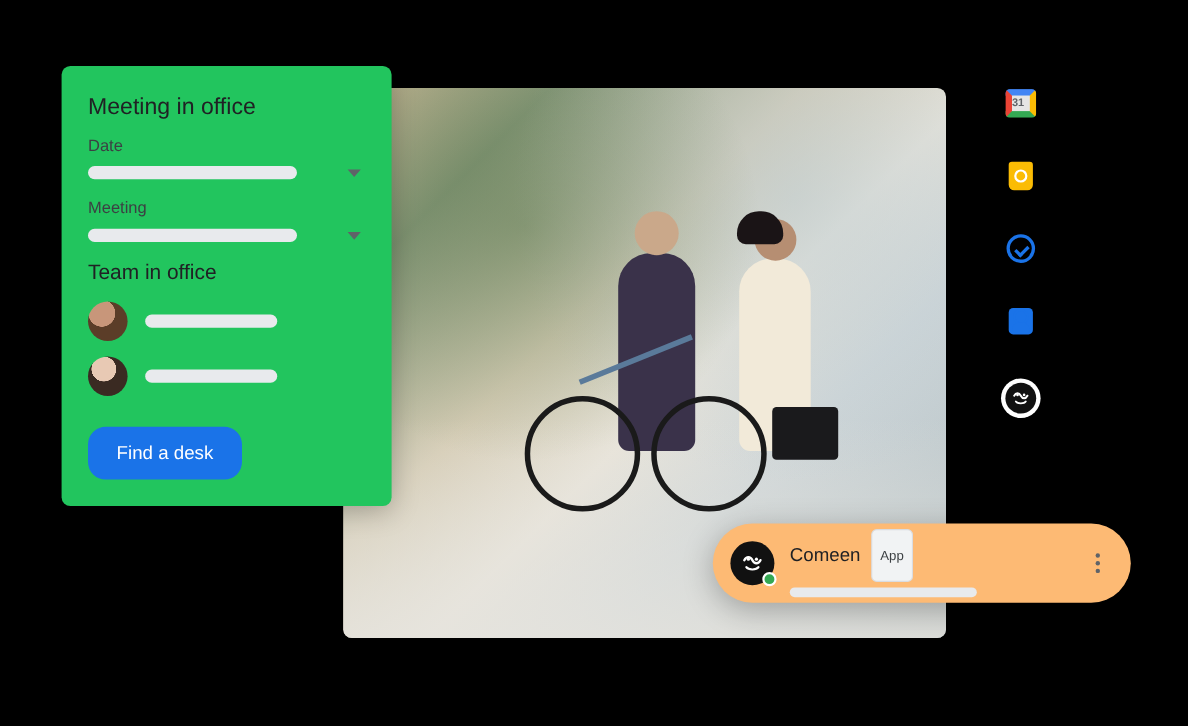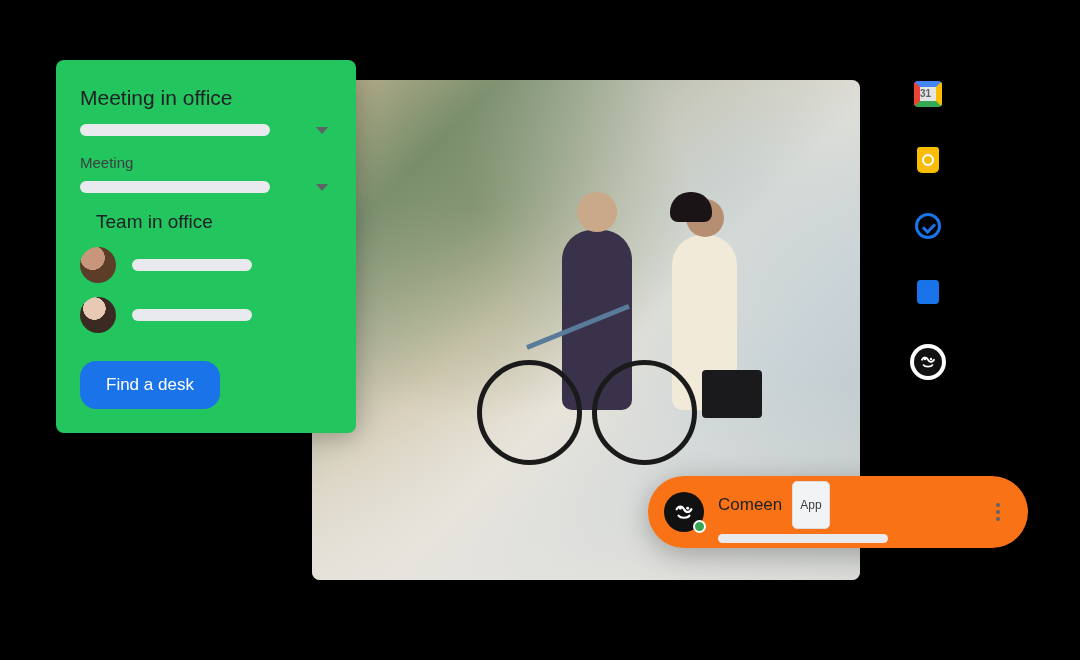--- a/index.html
+++ b/index.html
@@ -82,21 +82,21 @@
       width: 0; height: 0;
       border-left: 6px solid transparent;
       border-right: 6px solid transparent;
       border-top: 7px solid #5f6368;
       margin-right: 4px;
     }
     .sub-heading {
       font-size: 19px;
       font-weight: 500;
       color: #202124;
-      margin: 12px 16px 14px;
+      margin: 12px 0 14px;
     }
     .team-row {
       display: flex;
       align-items: center;
       gap: 16px;
       margin-bottom: 14px;
     }
     .avatar {
       width: 36px; height: 36px; border-radius: 50%;
     }
@@ -145,21 +145,21 @@
     .comeen-rail .comeen-logo { width:28px; height:28px; }
     .comeen-rail .comeen-logo svg { width:18px; height:18px; }
 
     
     .pill {
       position: absolute;
       left: 648px;
       top: 476px;
       width: 380px;
       height: 72px;
-      background: #f97316;
+      background: #fdba74;
       border-radius: 36px;
       box-shadow: 0 6px 28px rgba(0,0,0,.28);
       display: flex;
       align-items: center;
       padding: 0 20px 0 16px;
       gap: 14px;
     }
     .pill .logo-wrap { position:relative; }
     .pill .comeen-logo { width:40px; height:40px; }
     .presence {
@@ -189,20 +189,21 @@
     <div class="w w1"></div>
       <div class="w w2"></div>
       <div class="bar"></div>
   </div>
   <div class="bag"></div>
 </div>
 
 <div class="card">
   <h2>Meeting in office</h2>
 
+  <div class="field-label">Date</div>
   <div class="dropdown">
     <div class="placeholder-bar"></div>
     <div class="chev"></div>
   </div>
 
   <div class="field-label">Meeting</div>
   <div class="dropdown">
     <div class="placeholder-bar"></div>
     <div class="chev"></div>
   </div>

